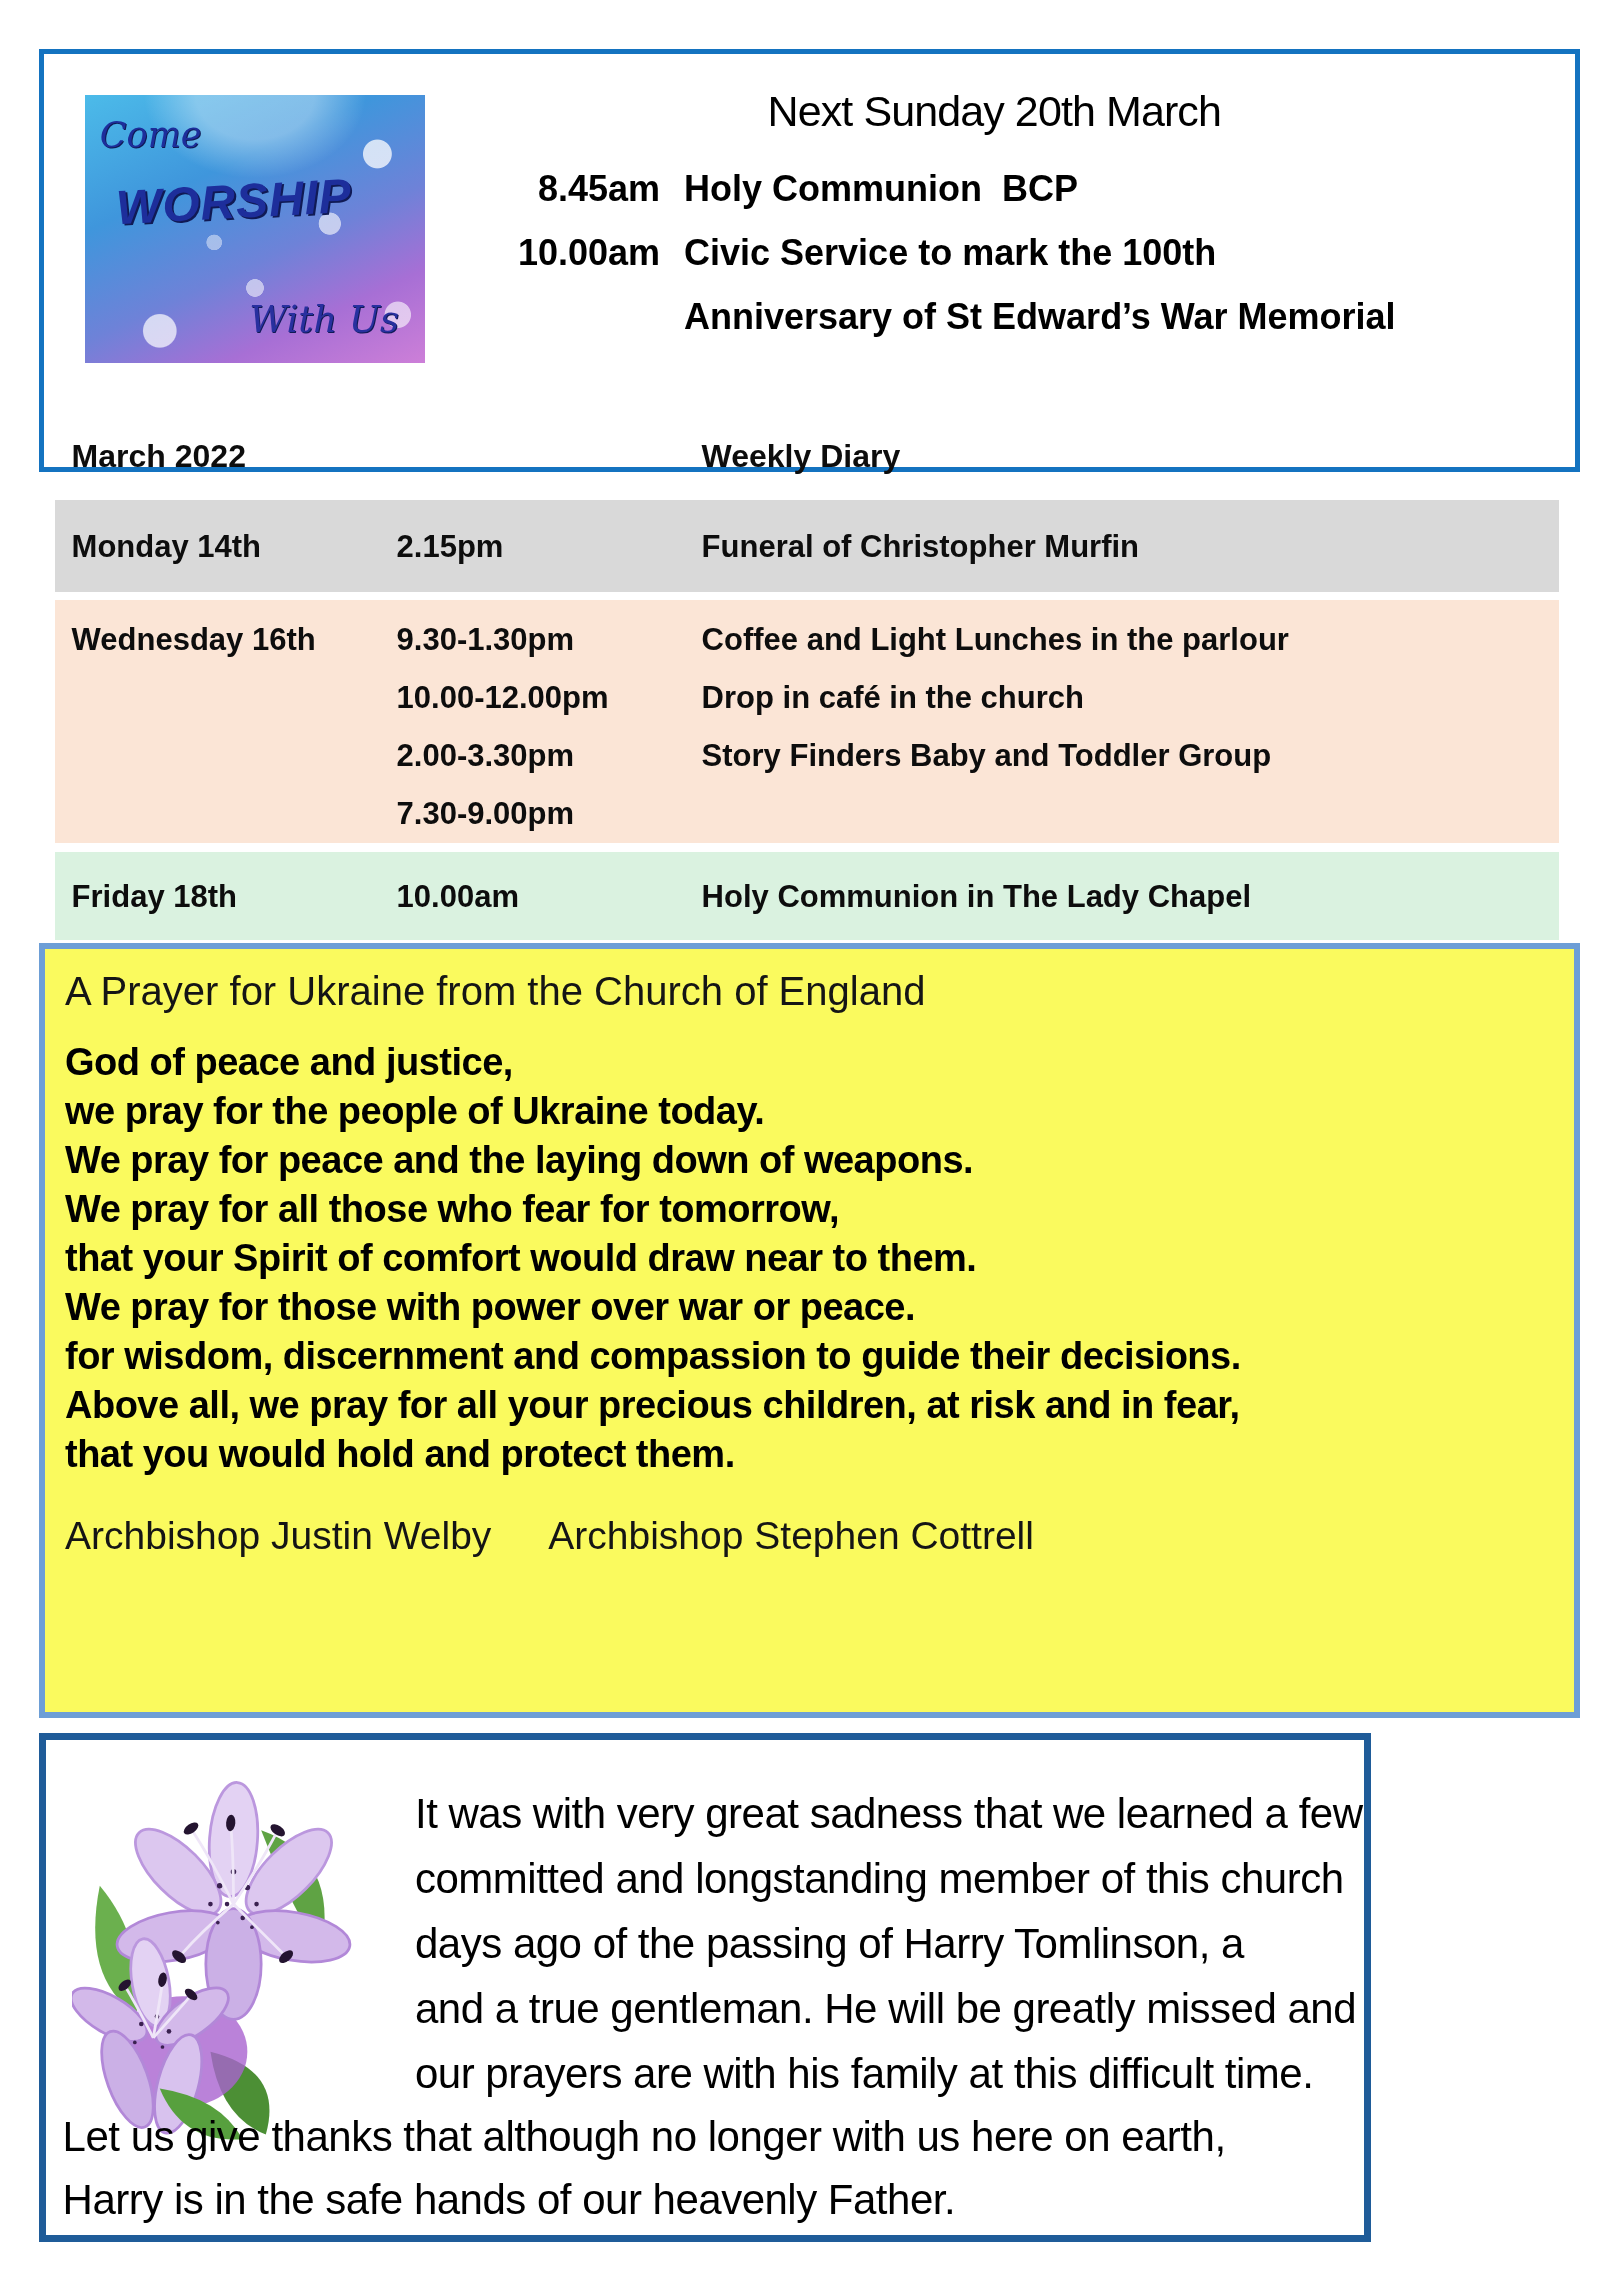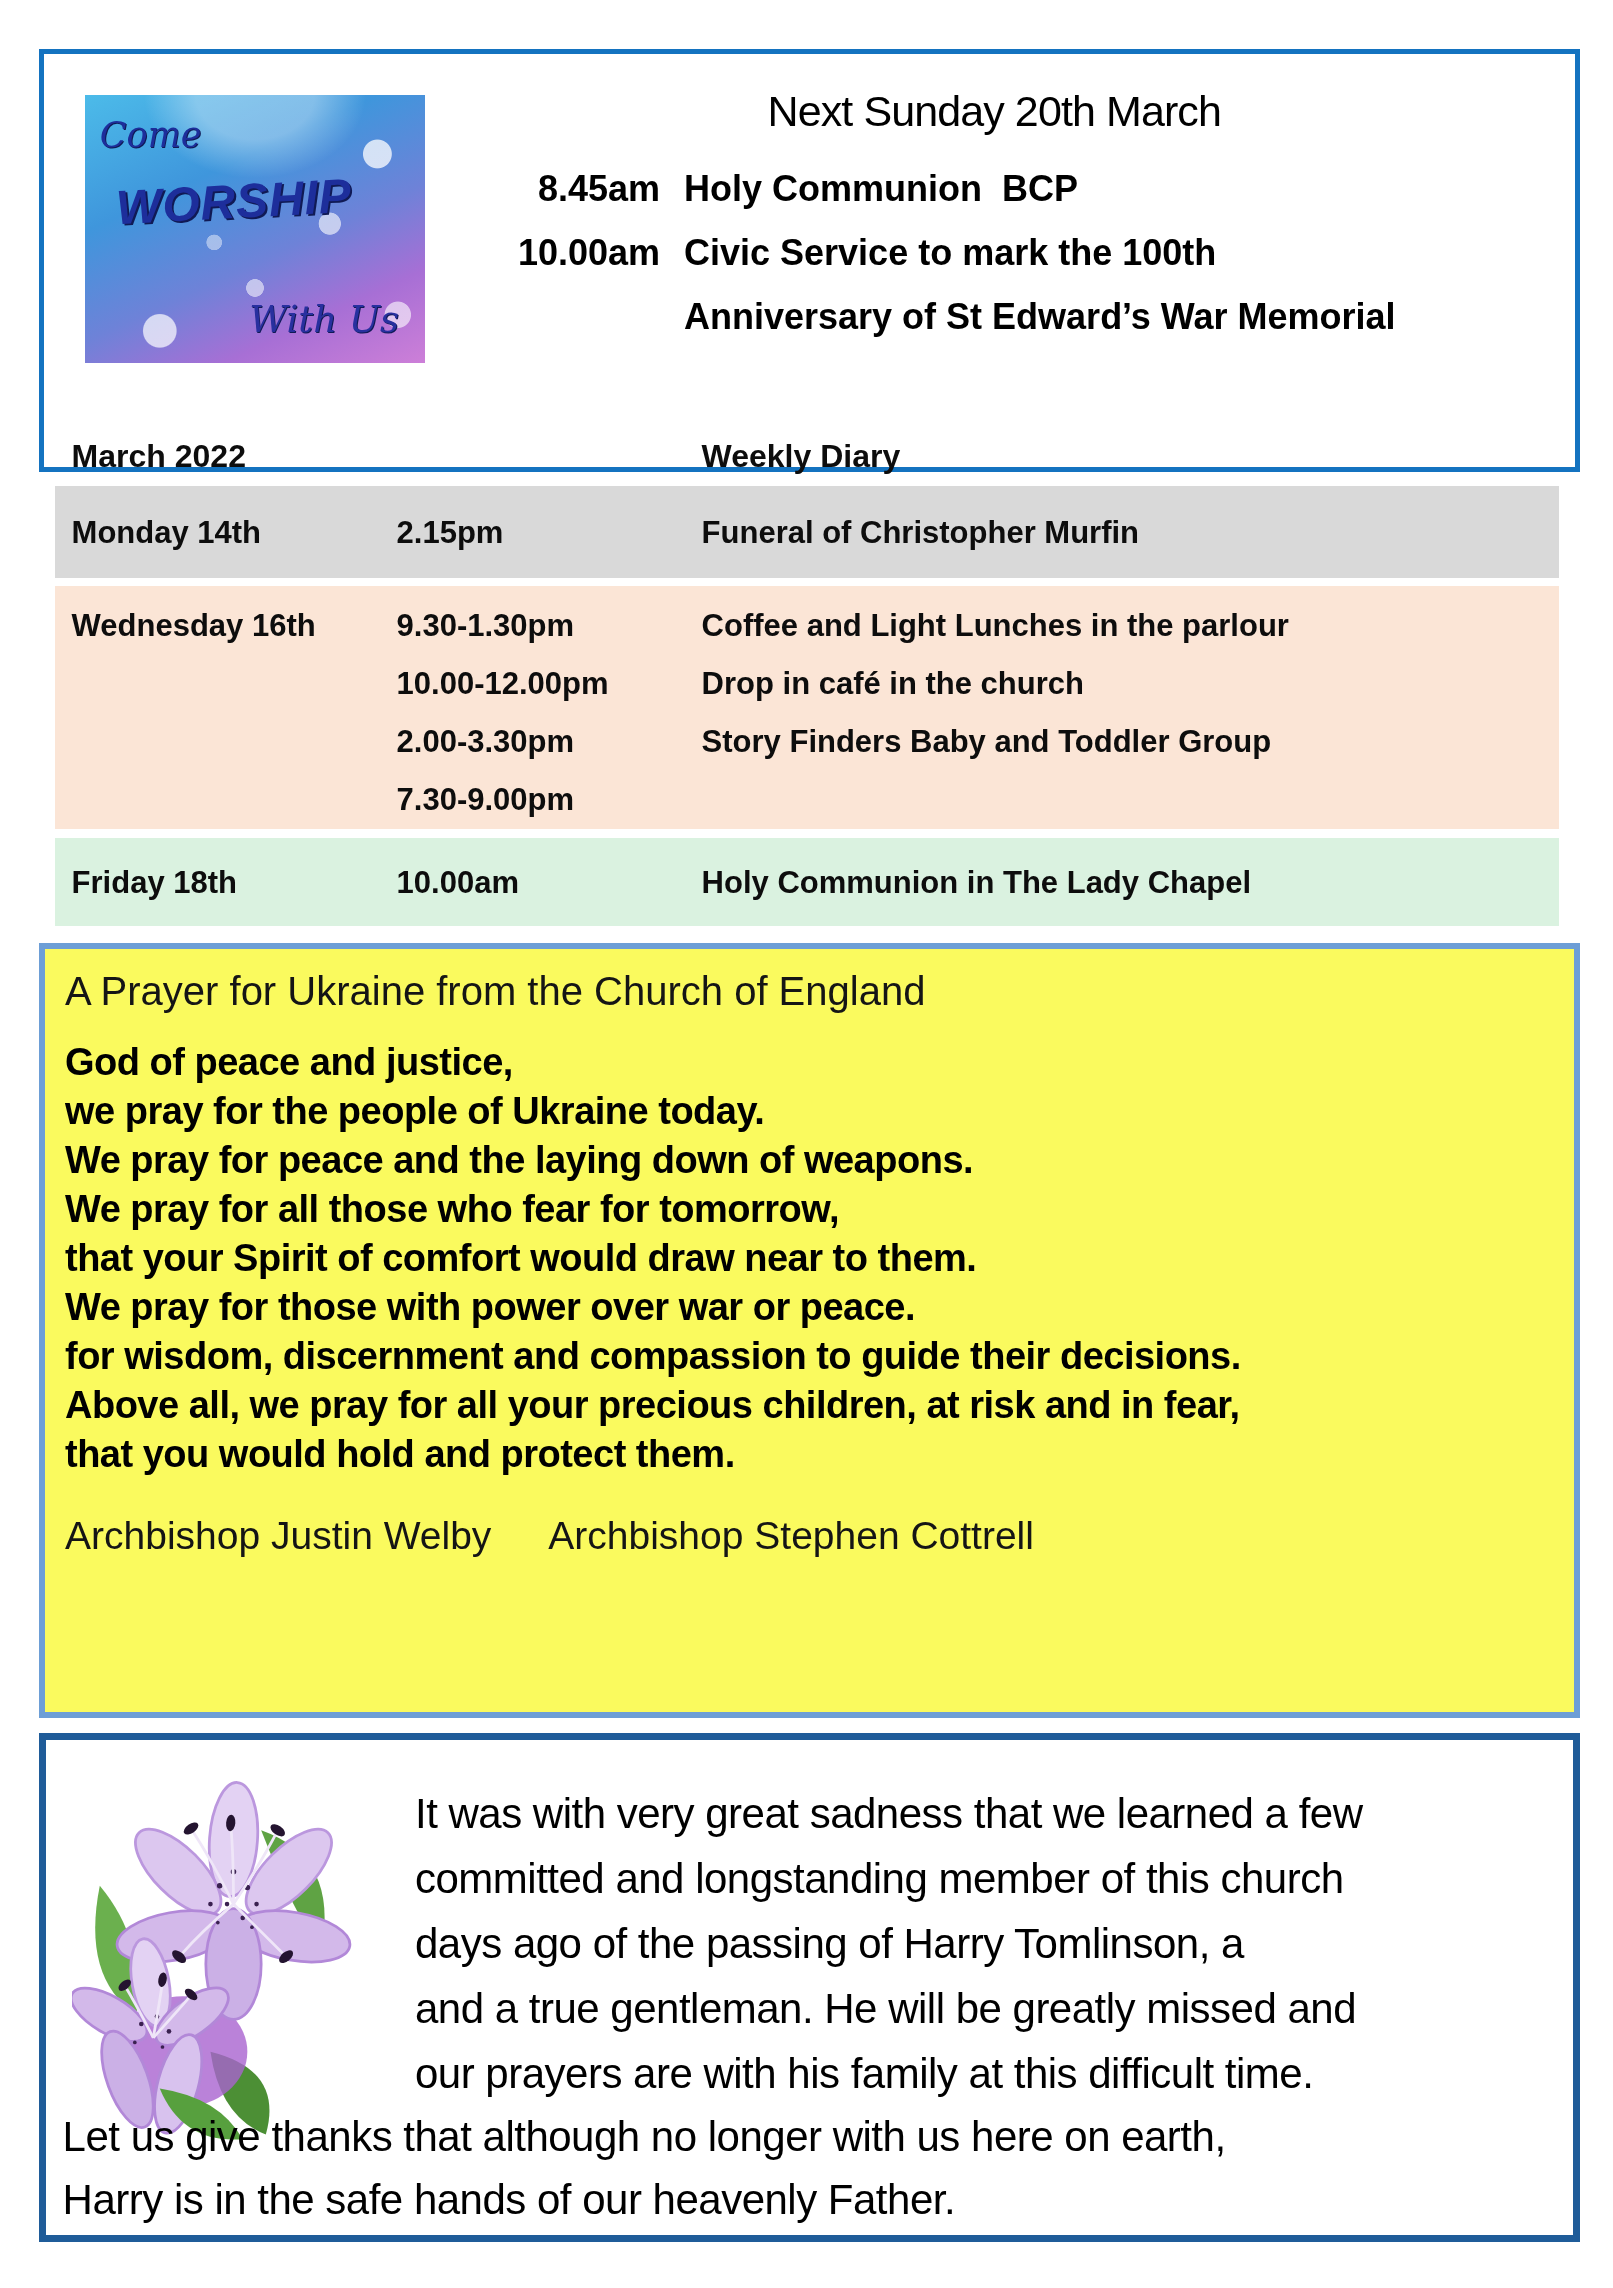--- a/index.html
+++ b/index.html
@@ -28,38 +28,38 @@
   .header-title{position:absolute;left:388px;right:18.5px;top:33px;text-align:center;
       font-size:43px;font-weight:normal;letter-spacing:-0.9px;}
   .services{position:absolute;left:358px;top:113px;display:grid;
       grid-template-columns:258px auto;row-gap:20px;font-size:36px;font-weight:bold;line-height:44px;}
   .svc-time{text-align:right;white-space:pre;}
   .svc-desc{padding-left:24px;white-space:pre;}
 
   
   .diary{position:absolute;left:55px;top:432px;width:1504px;}
   .diary-head{display:grid;grid-template-columns:325px 305px auto;
-      font-size:32px;font-weight:bold;padding-left:16.6px;line-height:48px;margin-bottom:6px;color:#0d0d0d;}
+      font-size:32px;font-weight:bold;padding-left:16.6px;line-height:48px;margin-bottom:20px;color:#0d0d0d;}
   .diary-row{display:grid;grid-template-columns:325px 305px auto;padding-left:16.6px;
       font-size:31px;font-weight:bold;color:#0d0d0d;margin-bottom:8.3px;box-sizing:border-box;}
   .row-monday{background:#d9d9d9;padding-top:16.6px;padding-bottom:16.6px;line-height:59px;}
   .row-wednesday{background:#fbe5d6;padding-top:11px;line-height:58px;}
   .row-friday{background:#daf2e0;padding-top:14.8px;padding-bottom:14.8px;line-height:59px;}
   .diary-row .cell{white-space:nowrap;}
 
   
   .prayer-box{position:absolute;left:39px;top:943px;width:1541px;height:775px;
       border:6.5px solid #6d9ed6;box-sizing:border-box;background:#fafa5e;padding:14.8px 20px;}
   .prayer-title{font-size:40px;font-weight:normal;color:#151515;line-height:54px;}
   .prayer-lines{margin-top:20px;font-size:38px;font-weight:bold;line-height:49px;letter-spacing:-0.5px;}
   .prayer-attrib{margin-top:35px;font-size:39px;font-weight:normal;color:#151515;}
   .prayer-attrib span{margin-right:57px;}
 
   
-  .tribute-box{position:absolute;left:39px;top:1733px;width:1541px;height:509px;
+  .tribute-box{position:absolute;left:39px;top:1733px;width:1332px;height:509px;
       border:7.4px solid #1f5c99;box-sizing:border-box;background:#fff;}
   .lily-img{position:absolute;left:26px;top:35px;width:323px;height:367px;}
   .tribute-wrapped{position:absolute;left:369px;top:41px;right:13px;
       font-size:42px;line-height:65px;letter-spacing:-0.5px;}
   .tribute-full{position:absolute;left:16.6px;top:365px;right:13px;
       font-size:42px;line-height:63px;letter-spacing:-0.5px;}
   .tline{white-space:nowrap;}
 </style>
 </head>
 <body>

